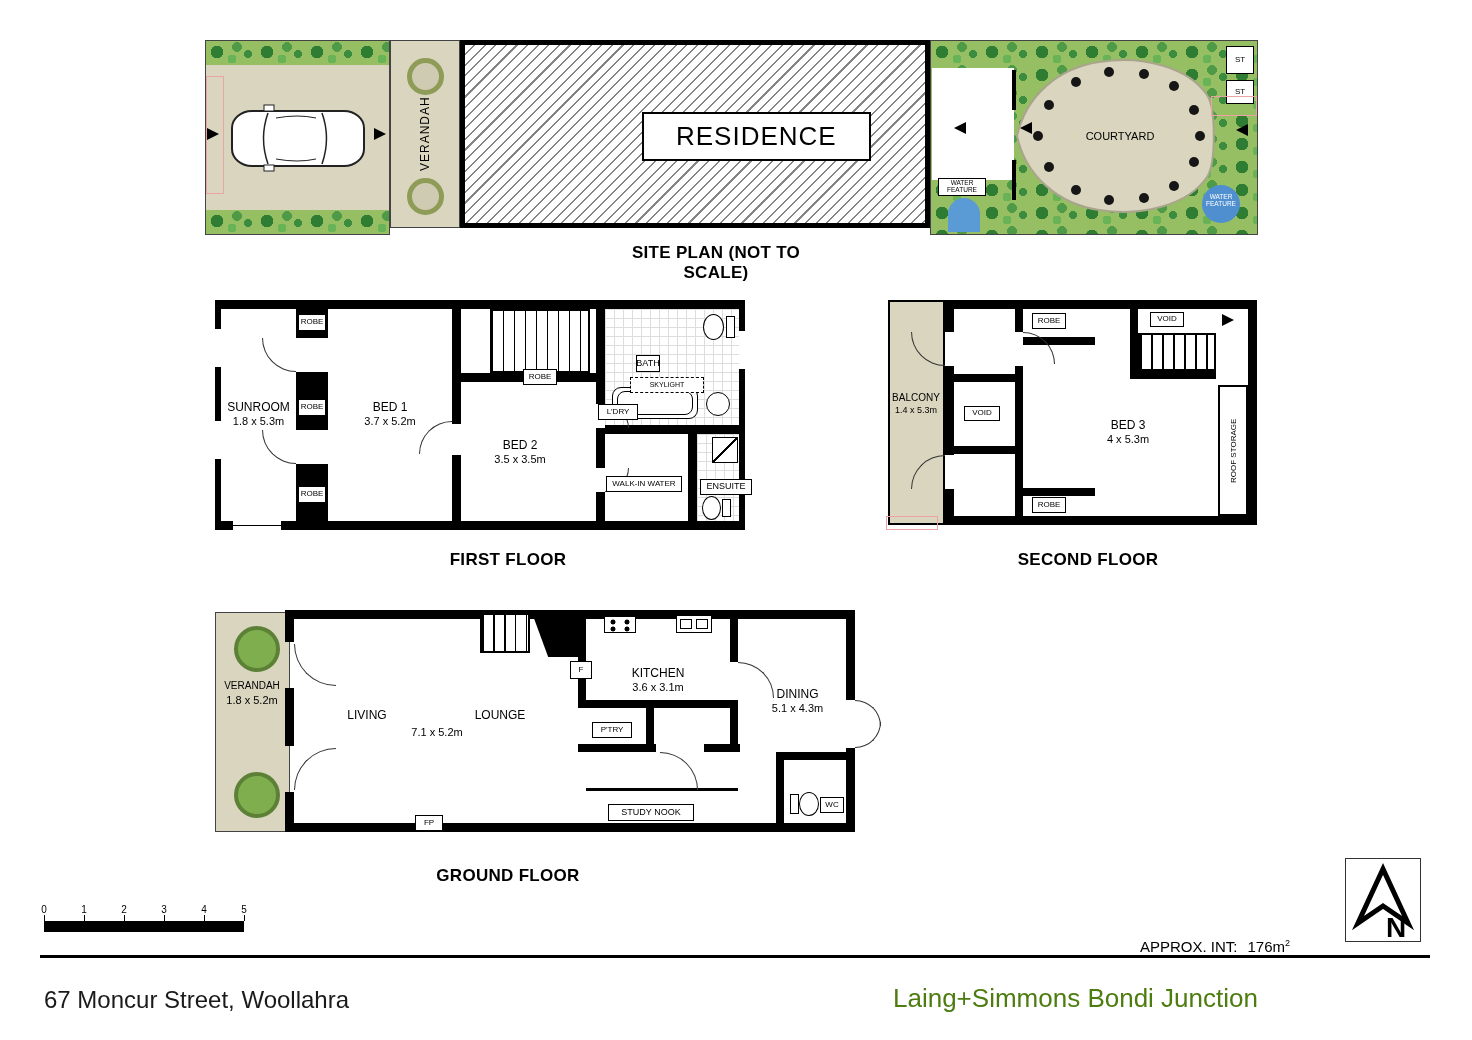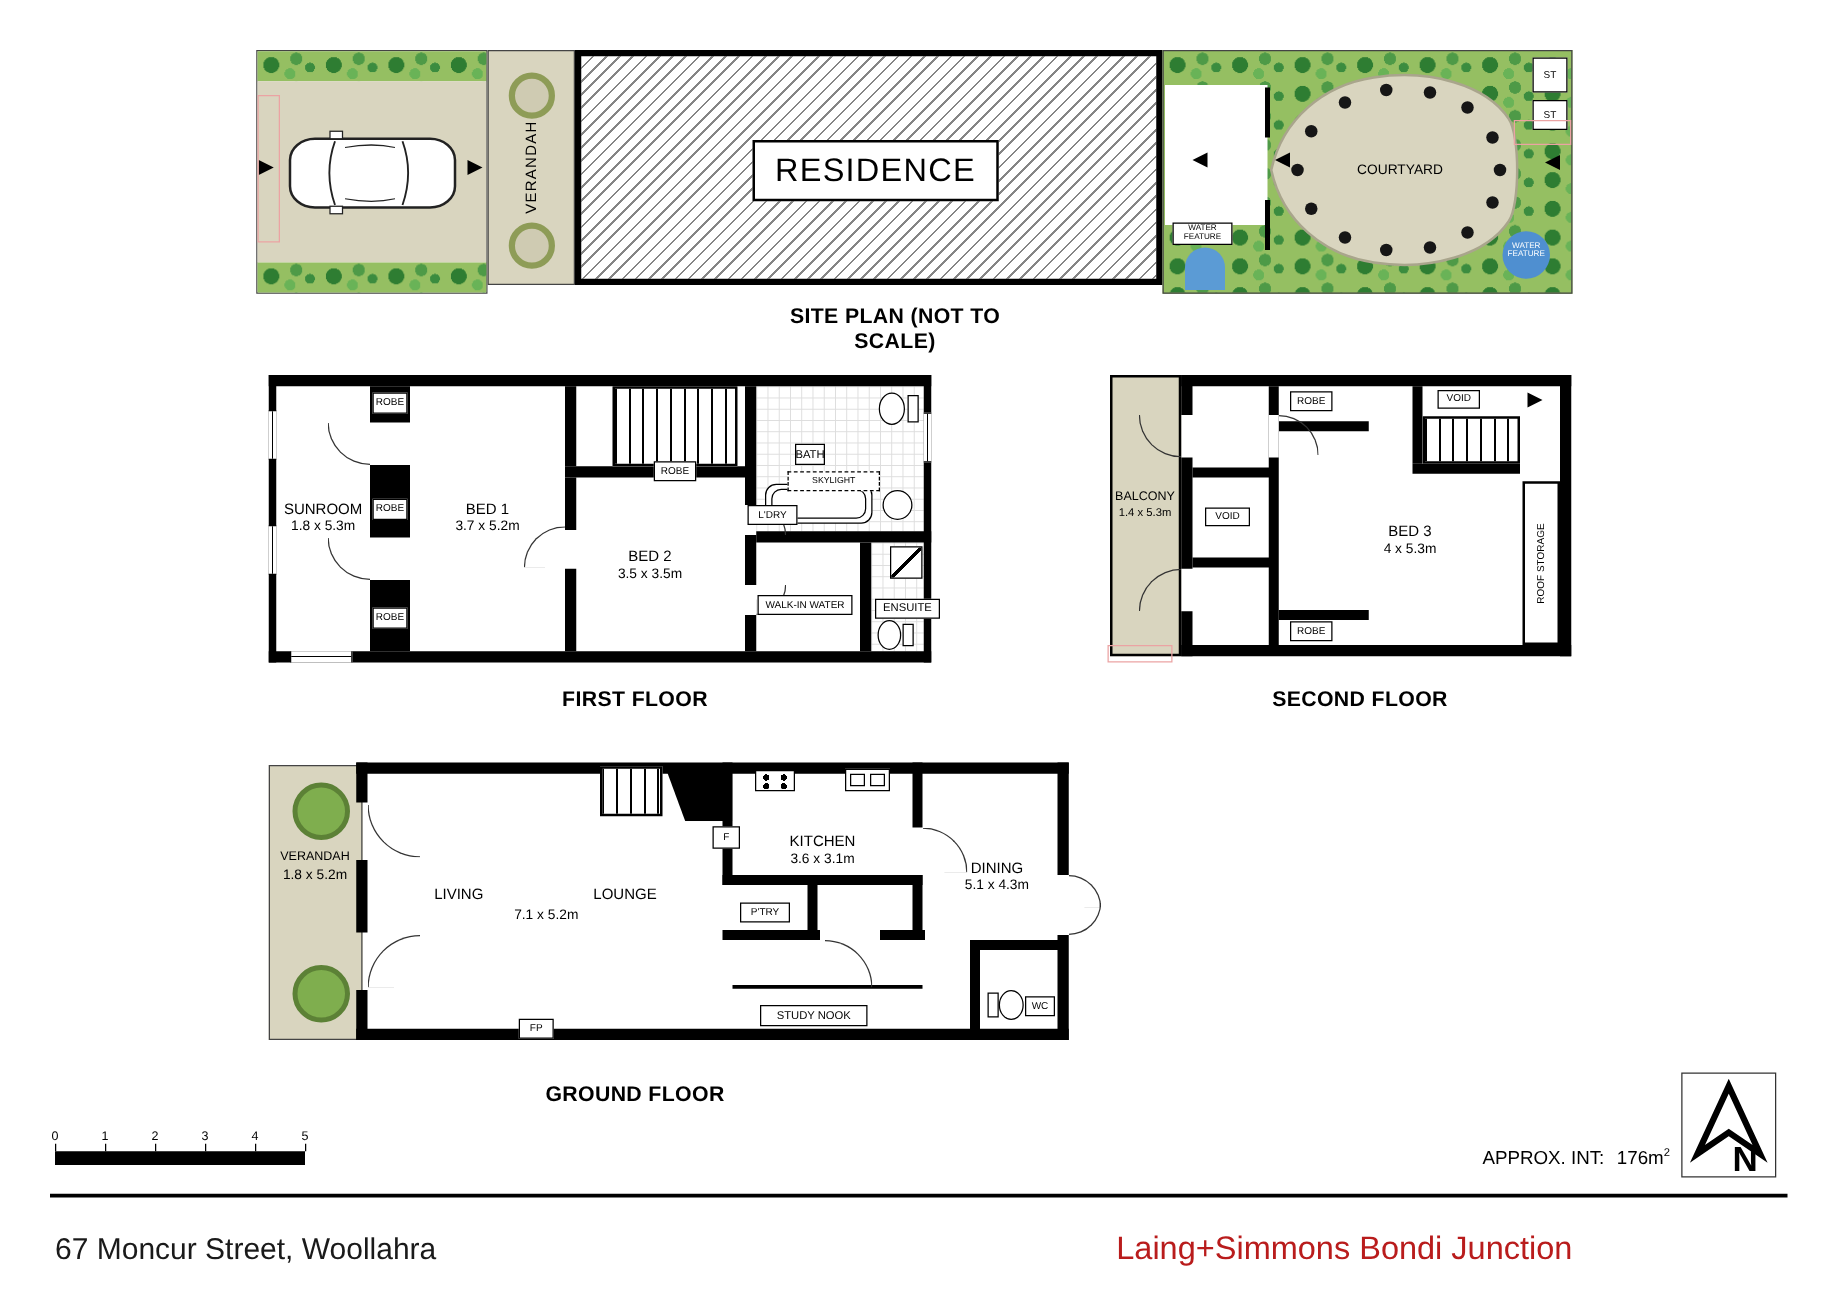--- a/index.html
+++ b/index.html
@@ -57,21 +57,21 @@
   <div class="arrow-r" style="left:374px;top:128px"></div>
   <div class="redbox" style="left:206px;top:76px;width:18px;height:118px"></div>
 
   <div class="abs tan" style="left:390px;top:40px;width:70px;height:188px;border:1px solid #444">
     <div class="abs vtext" style="left:0;top:0;width:100%;height:100%;font-size:12px;letter-spacing:1px">VERANDAH</div>
     <div class="tree" style="left:16px;top:17px;width:37px;height:37px;border:5px solid #8e9c57;background:#cfcbb2"></div>
     <div class="tree" style="left:16px;top:137px;width:37px;height:37px;border:5px solid #8e9c57;background:#cfcbb2"></div>
   </div>
 
   <div class="abs hatch" style="left:460px;top:40px;width:470px;height:188px;border:5px solid #000"></div>
-  <div class="abs" style="left:602px;top:112px;background:#fff;border:2px solid #000;padding:7px 16px;font-size:26px;letter-spacing:1px;z-index:5">RESIDENCE</div>
+  <div class="abs" style="left:642px;top:112px;background:#fff;border:2px solid #000;padding:7px 32px;font-size:26px;letter-spacing:1px;z-index:5">RESIDENCE</div>
 
   <div class="abs" style="left:930px;top:40px;width:328px;height:195px">
     <div class="abs garden" style="left:0;top:0;width:328px;height:195px;border:1px solid #444"></div>
     <div class="abs" style="left:2px;top:28px;width:82px;height:112px;background:#fff;z-index:2"></div>
     <div class="wall" style="left:82px;top:30px;width:4px;height:40px"></div>
     <div class="wall" style="left:82px;top:120px;width:4px;height:40px"></div>
     <div class="arrow-l" style="left:24px;top:82px"></div>
     <div class="arrow-l" style="left:90px;top:82px"></div>
     <div class="arrow-l" style="left:306px;top:84px"></div>
     <div class="tag" style="left:8px;top:138px;width:48px;font-size:6.5px">WATER FEATURE</div>
@@ -265,30 +265,30 @@
     <div class="abs" style="left:240px;top:904px;width:8px;font-size:10px;text-align:center">5</div>
     <div class="abs" style="left:44px;top:915px;width:1px;height:6px;background:#000"></div>
     <div class="abs" style="left:84px;top:915px;width:1px;height:6px;background:#000"></div>
     <div class="abs" style="left:124px;top:915px;width:1px;height:6px;background:#000"></div>
     <div class="abs" style="left:164px;top:915px;width:1px;height:6px;background:#000"></div>
     <div class="abs" style="left:204px;top:915px;width:1px;height:6px;background:#000"></div>
     <div class="abs" style="left:244px;top:915px;width:1px;height:6px;background:#000"></div>
     <div class="abs" style="left:44px;top:921px;width:200px;height:11px;background:#000"></div>
   </div>
 
-  <div class="abs" style="left:1140px;top:917px;width:196px;display:flex;justify-content:flex-end;align-items:baseline;gap:10px;font-size:15px">
+  <div class="abs" style="left:1140px;top:938px;width:196px;display:flex;justify-content:flex-start;align-items:baseline;gap:10px;font-size:15px">
     <span>APPROX. INT:</span>
     <span><span>176m</span><sup style="font-size:9px">2</sup></span>
   </div>
 
   <div class="abs" style="left:40px;top:955px;width:1390px;height:2.5px;background:#000"></div>
 
   <div class="abs" style="left:1345px;top:858px;width:76px;height:84px;border:1px solid #333">
     <svg width="74" height="82" viewBox="0 0 74 82">
       <polygon points="12,64 37,10 62,64 37,47" fill="#fff" stroke="#000" stroke-width="5" stroke-linejoin="miter"></polygon>
       <text x="40" y="78" font-size="28" font-weight="bold" font-family="Liberation Sans, sans-serif">N</text>
     </svg>
   </div>
 
   <div class="abs" style="left:44px;top:986px;font-size:24px;color:#1a1a1a">67 Moncur Street, Woollahra</div>
-  <div class="abs" style="left:893px;top:983px;font-size:26px;color:#b91c1c">Laing+Simmons Bondi Junction</div>
+  <div class="abs" style="left:893px;top:983px;font-size:26px;color:#4d7c0f">Laing+Simmons Bondi Junction</div>
 
 </div>
 
 </body></html>

